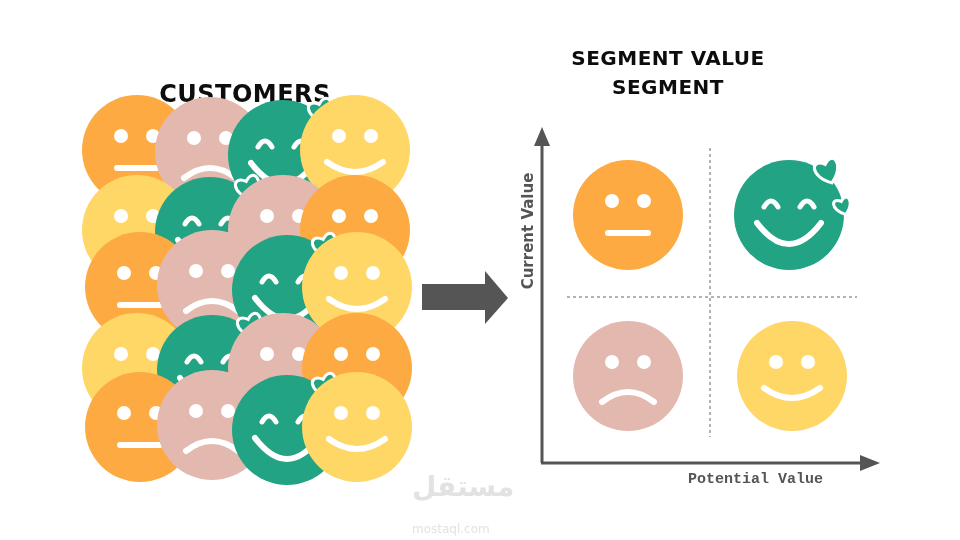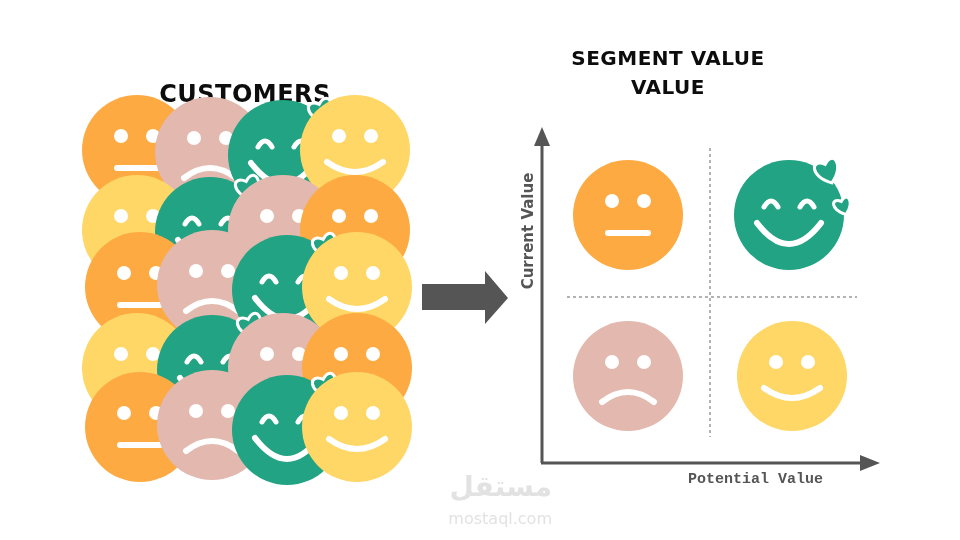--- a/index.html
+++ b/index.html
@@ -4,31 +4,31 @@
 <style>
   html, body { margin:0; padding:0; background:#ffffff; }
   body { width:960px; height:540px; position:relative; overflow:hidden; font-family:"DejaVu Sans", sans-serif; }
   .title { position:absolute; font-weight:bold; color:#0d0d0d; text-align:center; letter-spacing:0.5px; }
   #crowd-title { left:130px; top:60px; width:230px; font-size:24px;margin-top:20px; }
   #matrix-title { left:533px; top:44px; width:270px; font-size:20px; line-height:29px; }
   svg { position:absolute; left:0; top:0; }
   .axis-label { position:absolute; font-weight:bold; color:#555; font-size:15px; }
   #y-label { left:468px; top:222px; width:120px; transform:rotate(-90deg); text-align:center; }
   #x-label { left:688px; top:471px;font-family:Liberation Mono, monospace; }
-  .wm { position:absolute; color:#e2e2e2; text-align:right; }
+  .wm { position:absolute; color:#e2e2e2; text-align:left; }
   #wm-ar { left:412px; top:470px; width:140px; font-size:28px; font-weight:bold; }
-  #wm-en { left:412px; top:509px; width:140px; font-size:16px; }
+  #wm-en { left:412px; top:522px; width:140px; font-size:12px; }
 </style>
 </head>
 <body>
 
 <div id="crowd-title" class="title">CUSTOMERS</div>
 <div id="matrix-title" class="title">
   <div>SEGMENT VALUE</div>
-  <div>VALUE</div>
+  <div>SEGMENT</div>
 </div>
 
 <svg id="art" width="960" height="540" viewBox="0 0 960 540">
   <g id="crowd">
       <g>
         <circle cx="137" cy="150" r="55" fill="#FDAA42"></circle>
         <circle cx="121" cy="136" r="7" fill="#ffffff"></circle>
         <circle cx="153" cy="136" r="7" fill="#ffffff"></circle>
         <line x1="117" y1="168" x2="157" y2="168" stroke="#ffffff" stroke-width="6" stroke-linecap="round"></line>
       </g>

